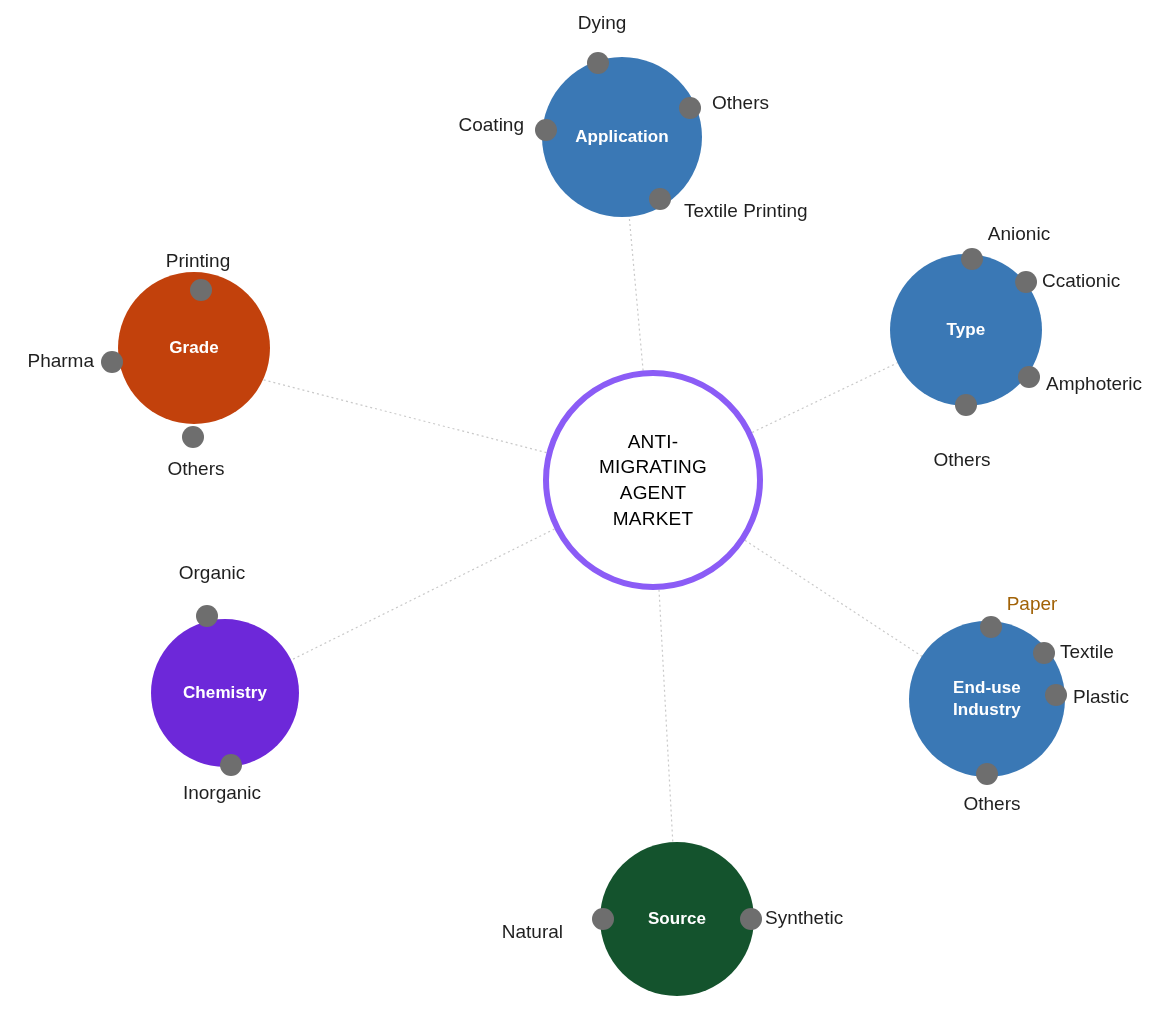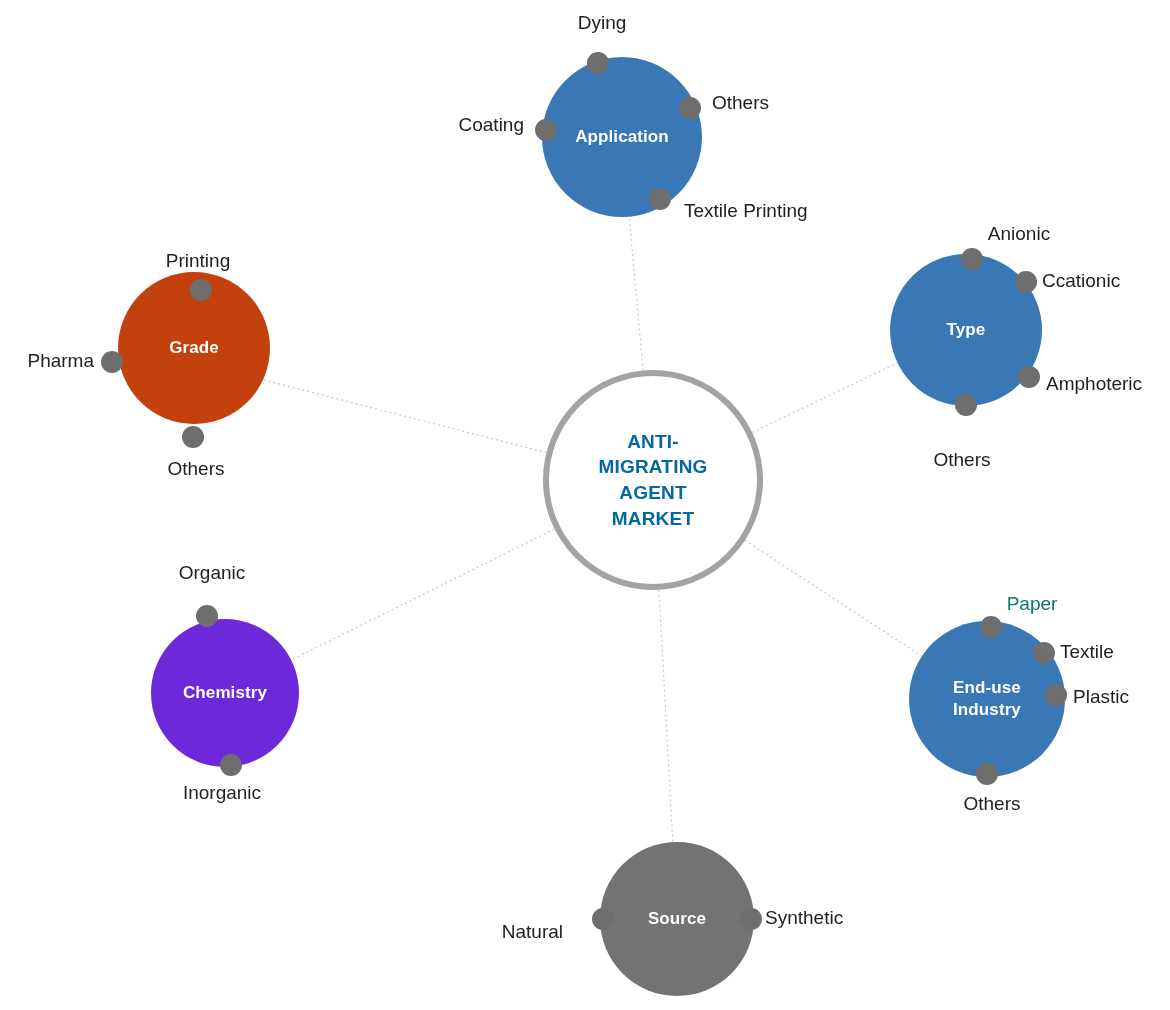--- a/index.html
+++ b/index.html
@@ -39,28 +39,28 @@
     font-weight: bold;
     font-size: 17px;
     line-height: 1.28;
     letter-spacing: 0.1px;
     z-index: 3;
   }
   .hub {
     position: absolute;
     border-radius: 50%;
     background: #ffffff;
-    border: 6px solid #a3a3a3;
+    border: 6px solid #8b5cf6;
     box-sizing: border-box;
     display: flex;
     align-items: center;
     justify-content: center;
     text-align: center;
-    color: #0369a1;
-    font-weight: bold;
+    color: #000000;
+    font-weight: normal;
     font-size: 19px;
     line-height: 1.35;
     letter-spacing: 0.2px;
     z-index: 4;
   }
   .hub-label {
     width: 86%;
     white-space: pre-line;
   }
   .node-label {
@@ -125,28 +125,28 @@
       <div class="leaf-label right" style="left: 1042px; top: 281px; color: rgb(31, 31, 31);">Ccationic</div>
       <div class="dot" style="left: 1018px; top: 366px; width: 22px; height: 22px; background: rgb(110, 110, 110);"></div>
       <div class="leaf-label right" style="left: 1046px; top: 384px; color: rgb(31, 31, 31);">Amphoteric</div>
       <div class="dot" style="left: 955px; top: 394px; width: 22px; height: 22px; background: rgb(110, 110, 110);"></div>
       <div class="leaf-label below" style="left: 962px; top: 449px; color: rgb(31, 31, 31);">Others</div>
       <div class="node" style="left: 909px; top: 621px; width: 156px; height: 156px; background: rgb(58, 120, 181);">
         <div class="node-label">End-use
 Industry</div>
       </div>
       <div class="dot" style="left: 980px; top: 616px; width: 22px; height: 22px; background: rgb(110, 110, 110);"></div>
-      <div class="leaf-label above" style="left: 1032px; top: 615px; color: #0f766e;">Paper</div>
+      <div class="leaf-label above" style="left: 1032px; top: 615px; color: #a16207;">Paper</div>
       <div class="dot" style="left: 1033px; top: 642px; width: 22px; height: 22px; background: rgb(110, 110, 110);"></div>
       <div class="leaf-label right" style="left: 1060px; top: 652px; color: rgb(31, 31, 31);">Textile</div>
       <div class="dot" style="left: 1045px; top: 684px; width: 22px; height: 22px; background: rgb(110, 110, 110);"></div>
       <div class="leaf-label right" style="left: 1073px; top: 697px; color: rgb(31, 31, 31);">Plastic</div>
       <div class="dot" style="left: 976px; top: 763px; width: 22px; height: 22px; background: rgb(110, 110, 110);"></div>
       <div class="leaf-label below" style="left: 992px; top: 793px; color: rgb(31, 31, 31);">Others</div>
-      <div class="node" style="left: 600px; top: 842px; width: 154px; height: 154px; background: #737373;">
+      <div class="node" style="left: 600px; top: 842px; width: 154px; height: 154px; background: #14532d;">
         <div class="node-label">Source</div>
       </div>
       <div class="dot" style="left: 592px; top: 908px; width: 22px; height: 22px; background: rgb(110, 110, 110);"></div>
       <div class="leaf-label left" style="left: 563px; top: 932px; color: rgb(31, 31, 31);">Natural</div>
       <div class="dot" style="left: 740px; top: 908px; width: 22px; height: 22px; background: rgb(110, 110, 110);"></div>
       <div class="leaf-label right" style="left: 765px; top: 918px; color: rgb(31, 31, 31);">Synthetic</div>
       <div class="node" style="left: 151px; top: 619px; width: 148px; height: 148px; background: #6d28d9;">
         <div class="node-label">Chemistry</div>
       </div>
       <div class="dot" style="left: 196px; top: 605px; width: 22px; height: 22px; background: rgb(110, 110, 110);"></div>

